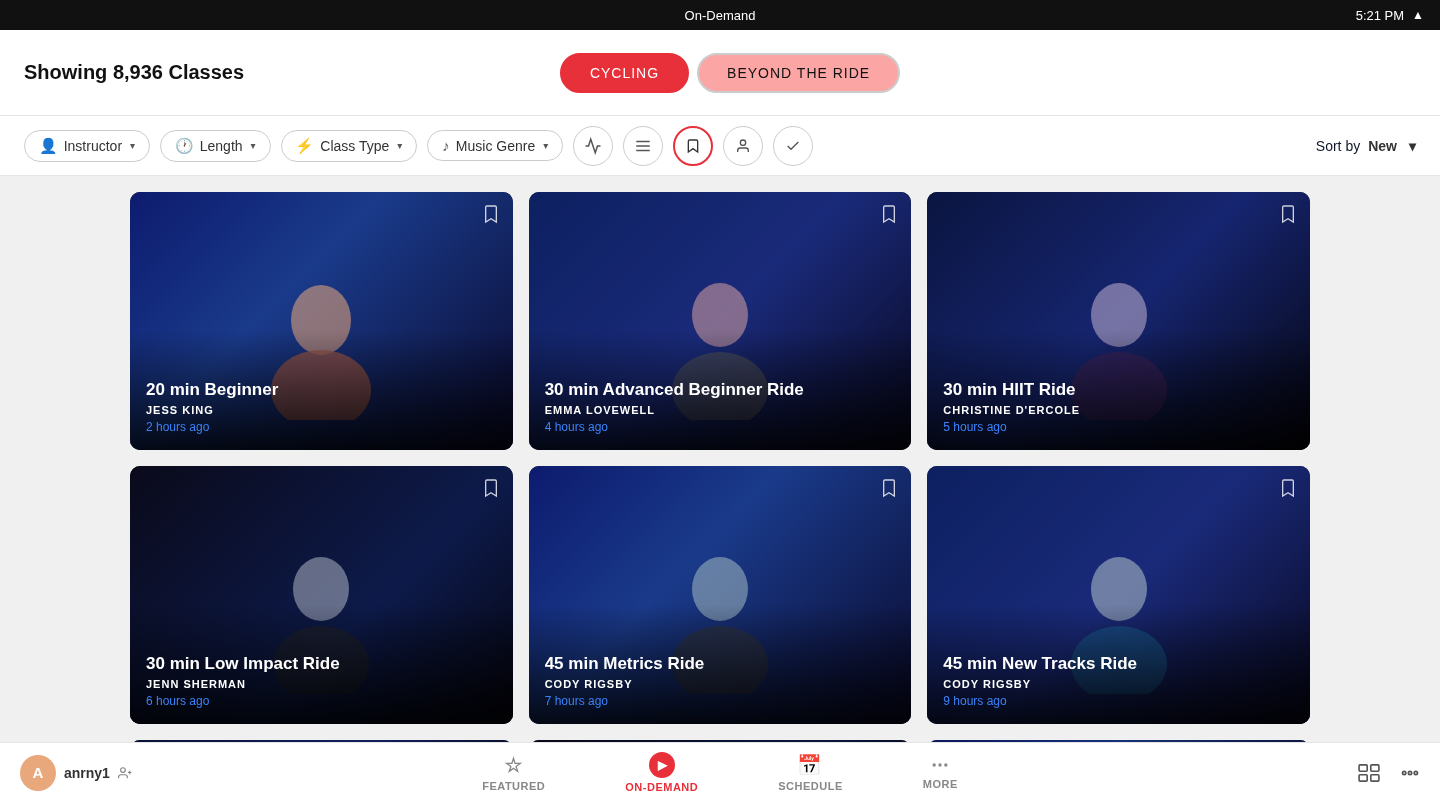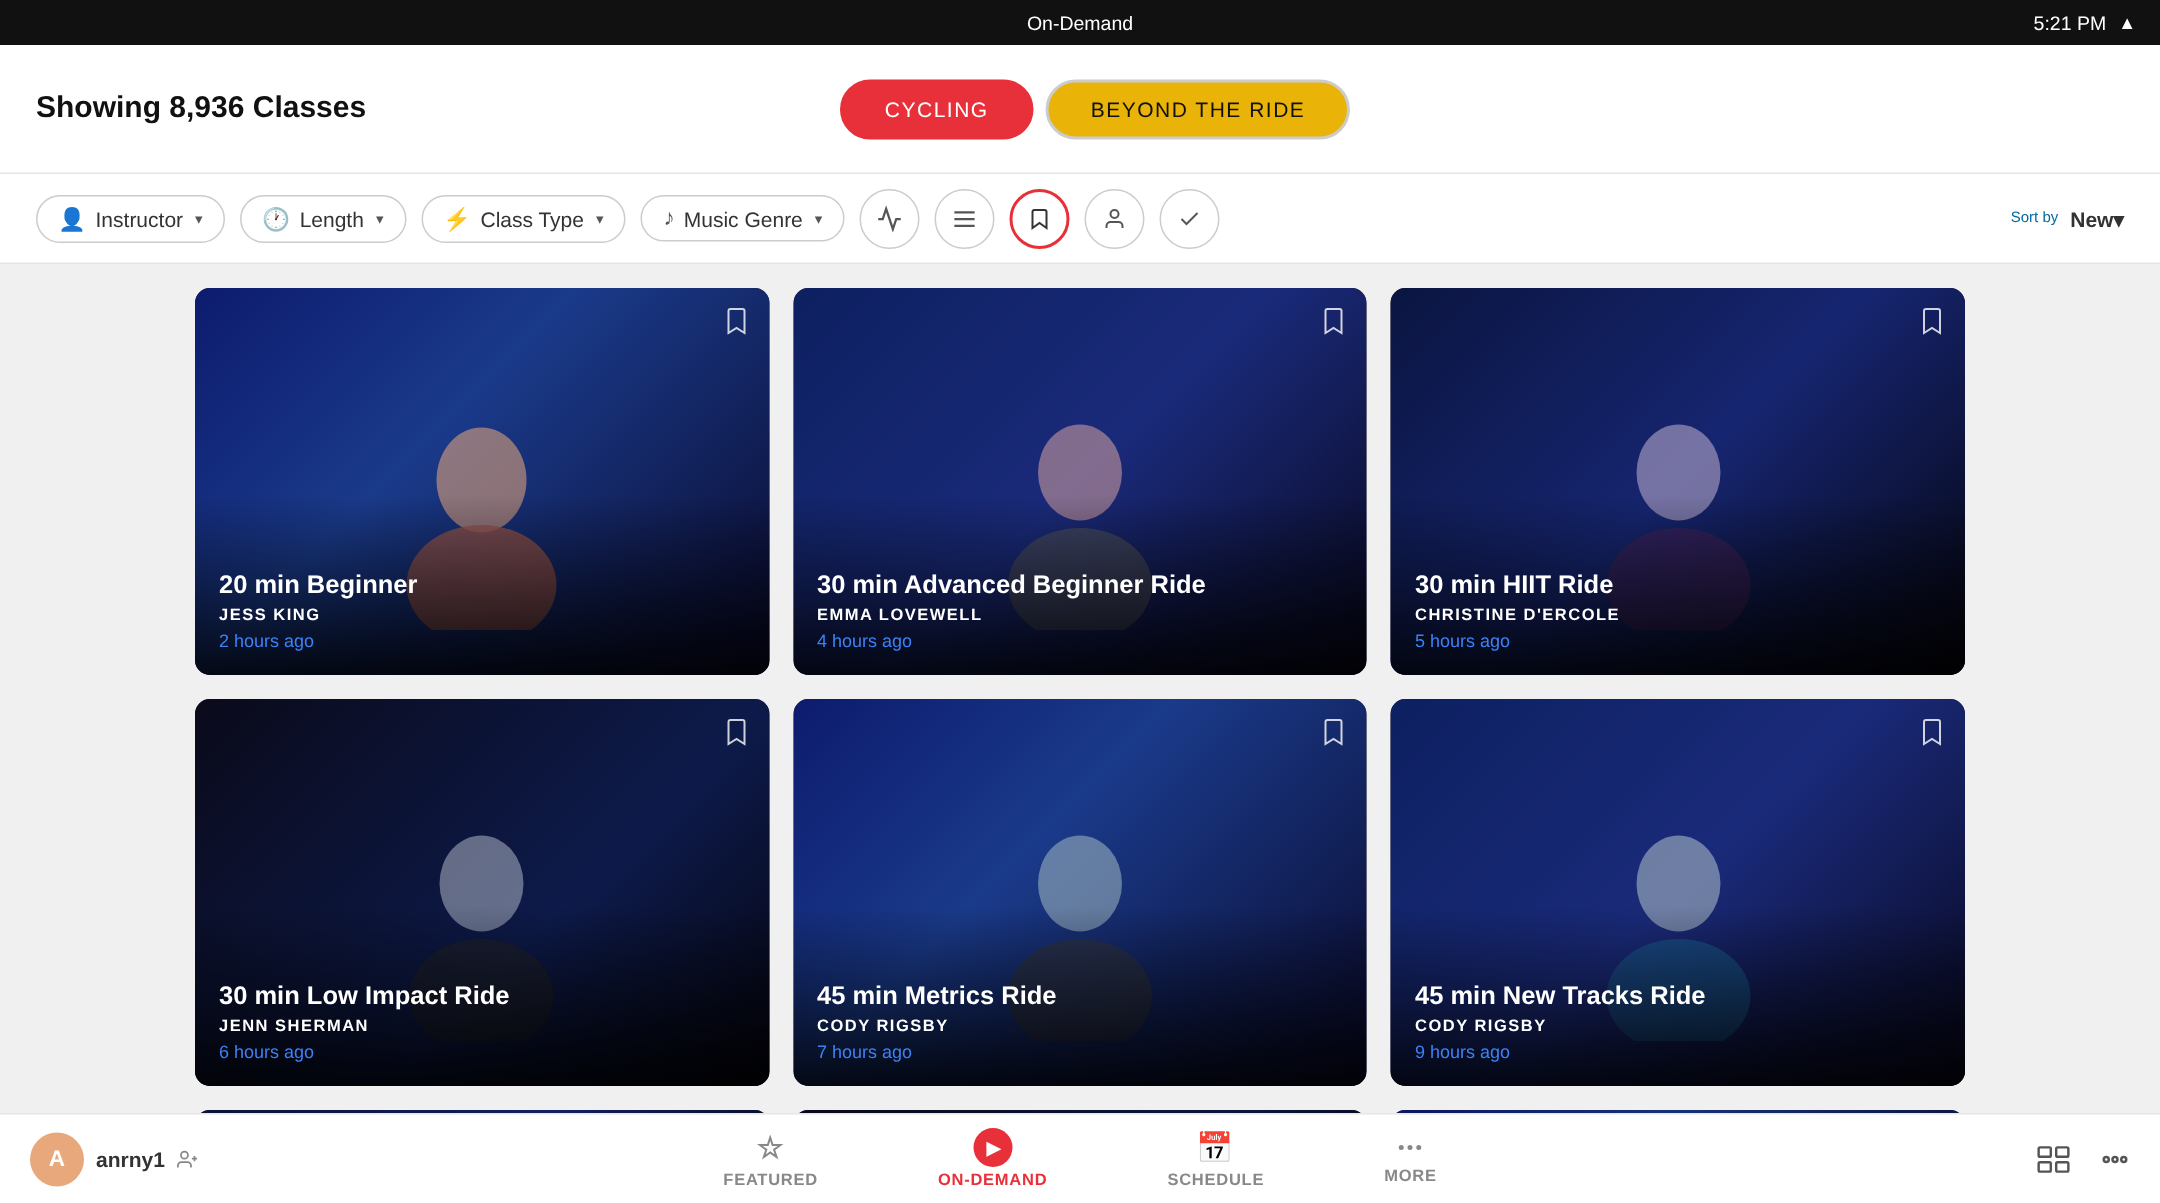--- a/index.html
+++ b/index.html
@@ -43,21 +43,21 @@
     .tab-btn {
       padding: 10px 28px;
       border-radius: 30px;
       font-size: 14px;
       font-weight: 400;
       letter-spacing: 1px;
       cursor: pointer;
       border: 2px solid transparent;
     }
     .tab-btn.active { background: #e8303a; color: #fff; border-color: #e8303a; }
-    .tab-btn.inactive { background: #eab308; color: #111; border: 2px solid #ccc; }
+    .tab-btn.inactive { background: #fca5a5; color: #111; border: 2px solid #ccc; }
 
     
     .filter-bar {
       background: #fff;
       height: 60px;
       display: flex;
       align-items: center;
       padding: 0 24px;
       gap: 10px;
       border-bottom: 1px solid #e5e5e5;
@@ -85,25 +85,25 @@
       display: flex;
       align-items: center;
       justify-content: center;
       cursor: pointer;
       background: #fff;
       font-size: 16px;
       color: #555;
     }
     .icon-btn.active-border { border: 2.5px solid #e8303a; color: #333; }
     .sort-area { margin-left: auto; display: flex; align-items: center; gap: 8px; }
-    .sort-label { font-size: 10px; color: #0369a1; }
+    .sort-label { font-size: 14px; color: #0f172a; }
     .sort-select {
       display: flex;
       align-items: center;
-      gap: 0;
+      gap: 12px;
       font-size: 14px;
       color: #333;
       font-weight: 600;
       cursor: pointer;
     }
 
     
     .grid-container {
       padding: 16px 130px;
       display: grid;

